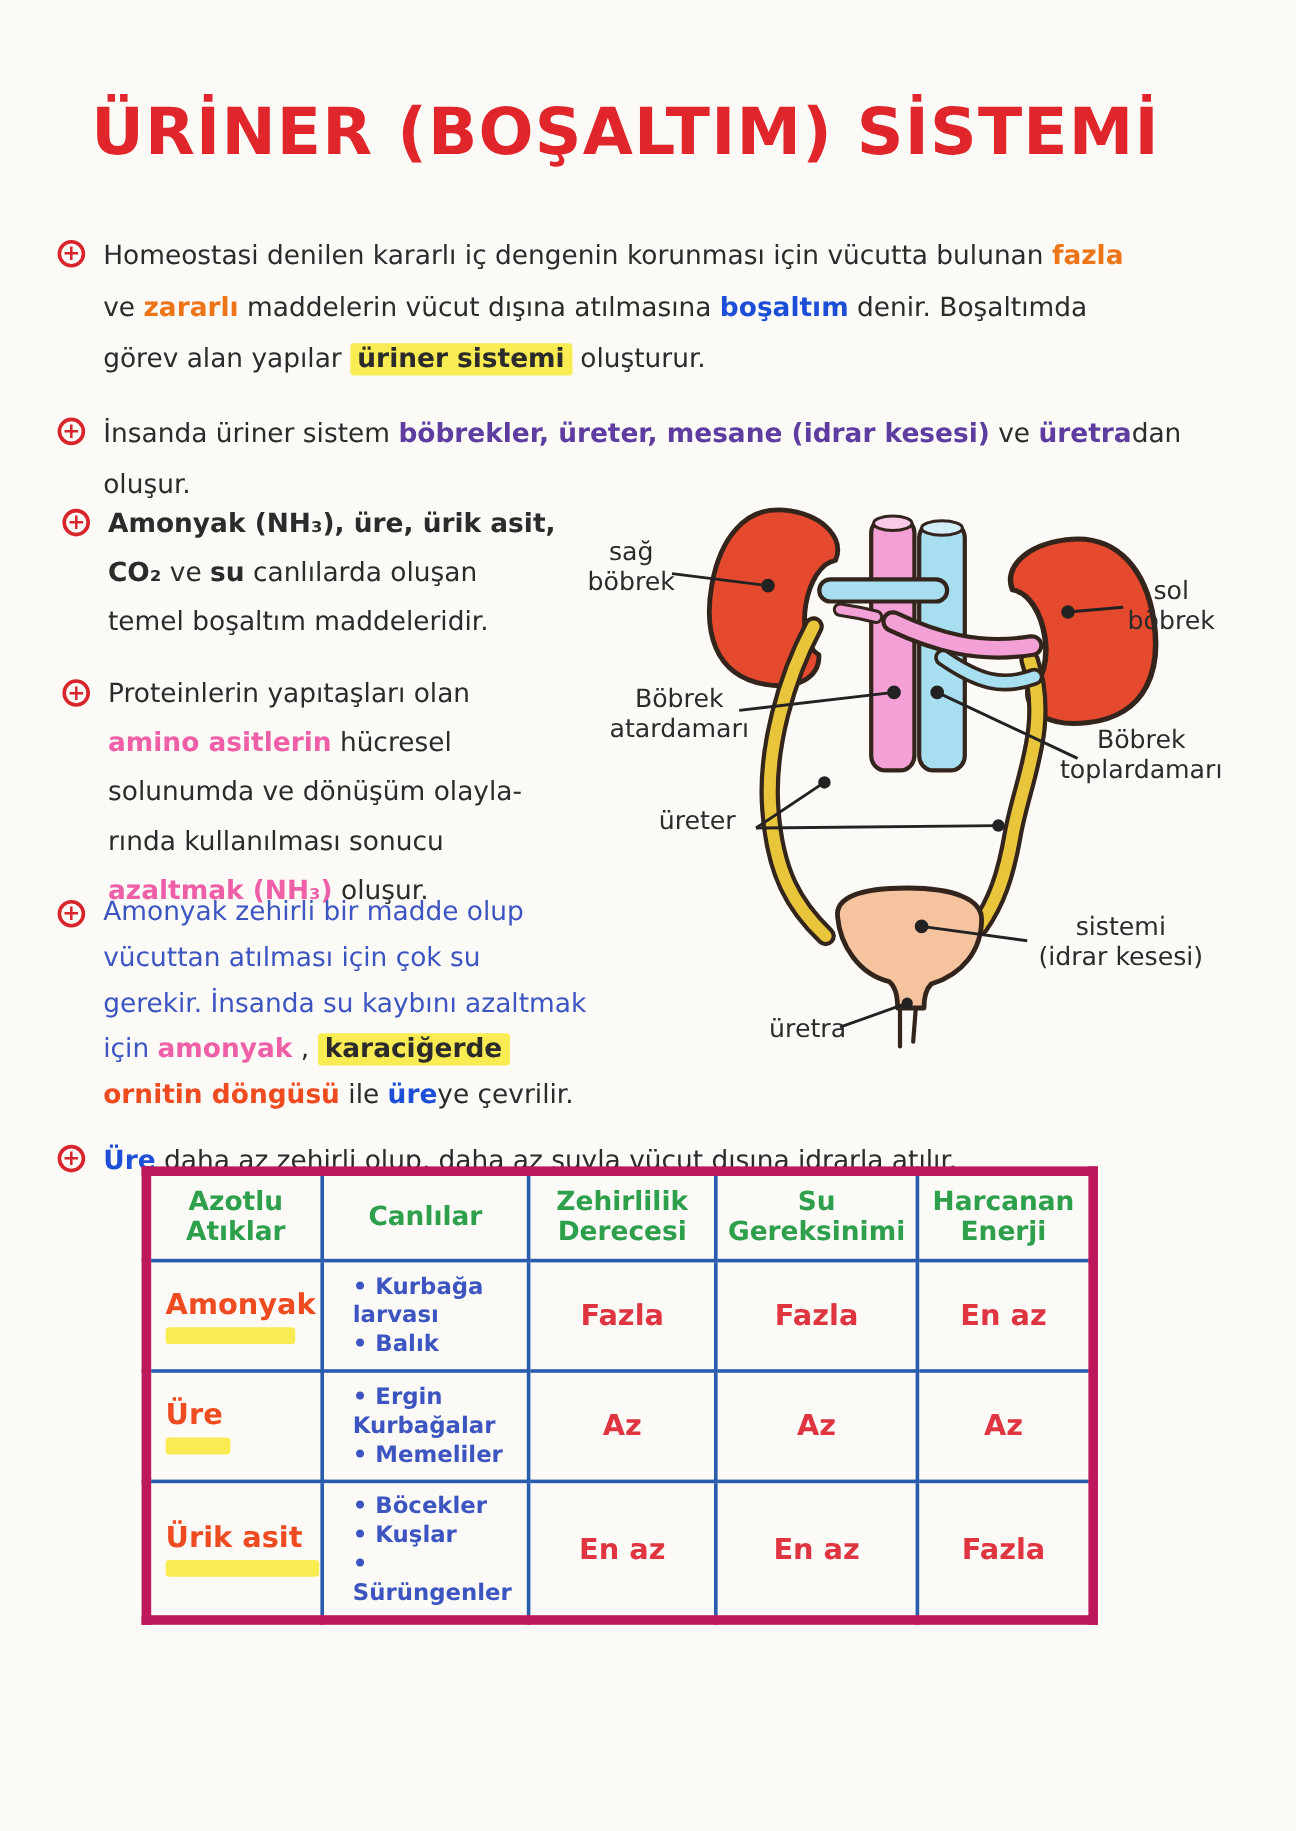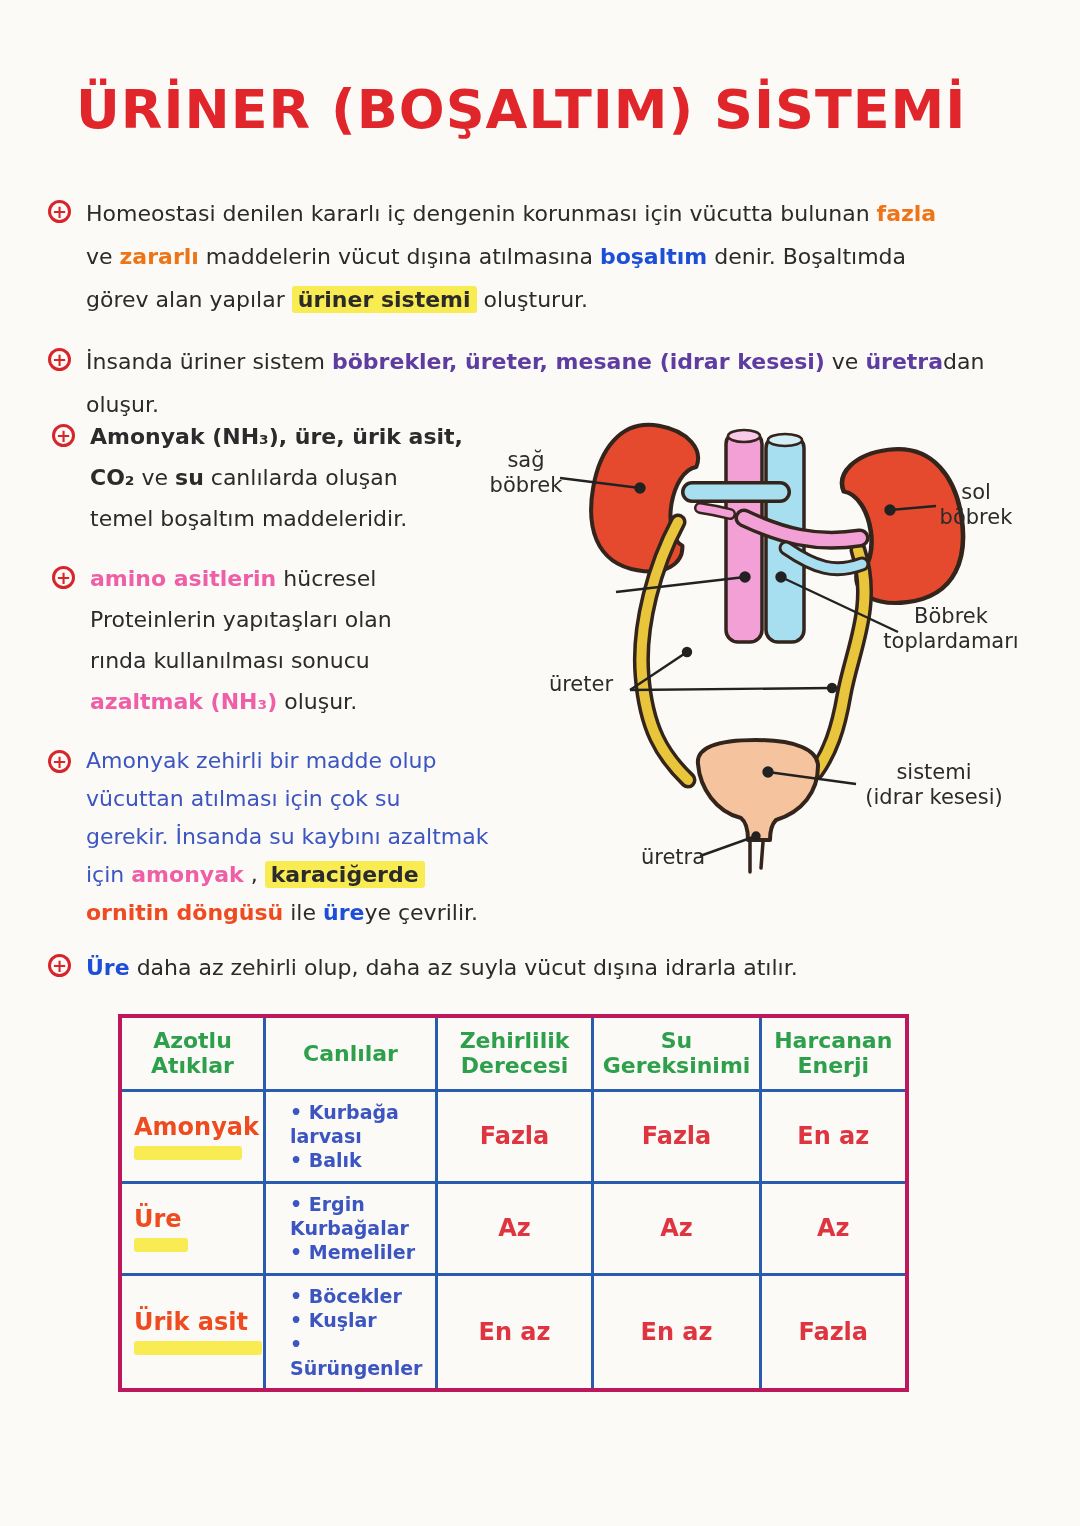--- a/index.html
+++ b/index.html
@@ -32,22 +32,22 @@
   .hl{background:#f8ec52;padding:1px 6px;border-radius:3px;}
 
   
   .diagram-svg{position:absolute;left:480px;top:418px;width:556px;height:522px;}
   .dlabel{
     position:absolute;font-size:21px;line-height:25px;color:#2b2b2b;text-align:center;
   }
 
   
   .ntable{
-    position:absolute;left:118px;top:1014px;border-collapse:collapse;
-    border:4px solid #be185d;
+    position:absolute;left:118px;top:972px;border-collapse:collapse;
+    border:8px solid #be185d;
   }
   .ntable th,.ntable td{border:3px solid #2a5cae;vertical-align:middle;box-sizing:border-box;}
   .ntable th{color:#2ea04c;font-size:22px;font-weight:bold;text-align:center;padding:4px 2px;}
   .c1{width:142px;} .c2{width:172px;} .c3{width:156px;} .c4{width:168px;} .c5{width:146px;}
   .hrow{height:74px;} .drow{height:92px;} .drow3{height:116px;}
   .waste{color:#ee4b20;font-weight:bold;font-size:24px;padding-left:12px;}
   .hl-bar{height:14px;background:#f8ec52;border-radius:3px;margin:5px 0 0 0;}
   .hl-bar.r1{width:108px;} .hl-bar.r2{width:54px;} .hl-bar.r3{width:128px;}
   .org{padding:6px 4px 6px 24px;}
   .org ul{margin:0;padding:0;list-style:none;}
@@ -94,24 +94,27 @@
       <span class="ink b">CO₂</span><span class="ink"> ve </span><span class="ink b">su</span><span class="ink"> canlılarda oluşan</span>
     </div>
     <div class="line">
       <span class="ink">temel boşaltım maddeleridir.</span>
     </div>
   </section>
 
   <section class="para tight" style="left:52px;top:558px;">
     <span class="plus">+</span>
     <div class="line">
+      <span class="ink">Proteinlerin yapıtaşları olan</span>
+    </div>
+    <div class="line">
       <span class="pink b">amino asitlerin</span><span class="ink"> hücresel</span>
     </div>
     <div class="line">
-      <span class="ink">Proteinlerin yapıtaşları olan</span>
+      <span class="ink">solunumda ve dönüşüm olayla-</span>
     </div>
     <div class="line">
       <span class="ink">rında kullanılması sonucu</span>
     </div>
     <div class="line">
       <span class="pink b">azaltmak (NH₃)</span><span class="ink"> oluşur.</span>
     </div>
   </section>
 
   <section class="para p5" style="left:48px;top:742px;">
@@ -193,20 +196,21 @@
         <circle cx="832" cy="688" r="4"></circle>
       <line x1="856" y1="784" x2="768" y2="772"></line>
         <circle cx="768" cy="772" r="4.5"></circle>
       <line x1="700" y1="856" x2="756" y2="836"></line>
         <circle cx="756" cy="836" r="3.5"></circle>
     </g>
   </svg>
 
   <div class="dlabel" style="left:486px;top:448px;width:80px;">sağ böbrek</div>
   <div class="dlabel" style="left:928px;top:480px;width:96px;">sol böbrek</div>
+  <div class="dlabel" style="left:496px;top:570px;width:140px;">Böbrek atardamarı</div>
   <div class="dlabel" style="left:876px;top:604px;width:150px;">Böbrek toplardamarı</div>
   <div class="dlabel" style="left:538px;top:672px;width:86px;">üreter</div>
   <div class="dlabel" style="left:854px;top:760px;width:160px;">
     <div>sistemi</div>
     <div class="small">(idrar kesesi)</div>
   </div>
   <div class="dlabel" style="left:630px;top:845px;width:86px;">üretra</div>
 
   <table class="ntable">
     <tbody>

